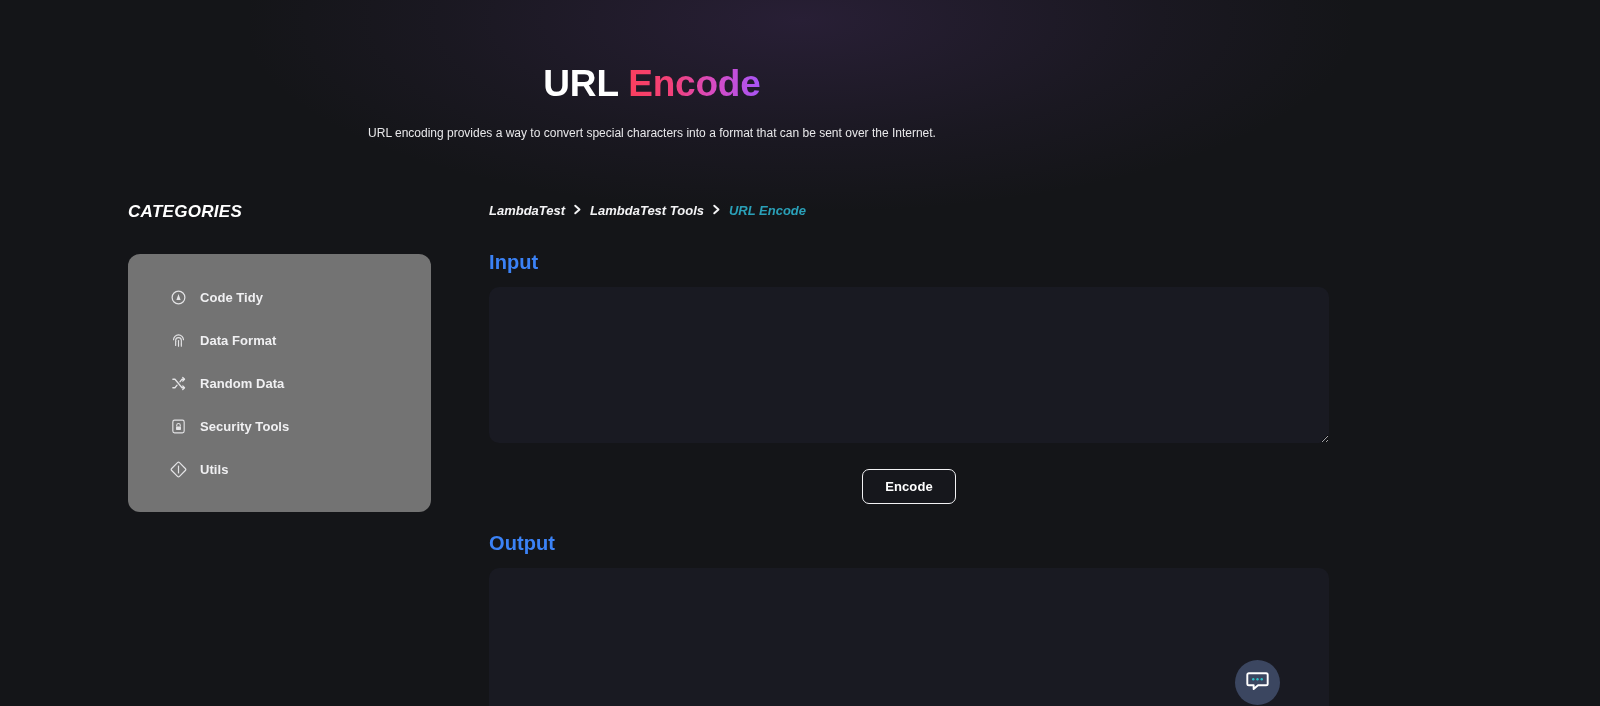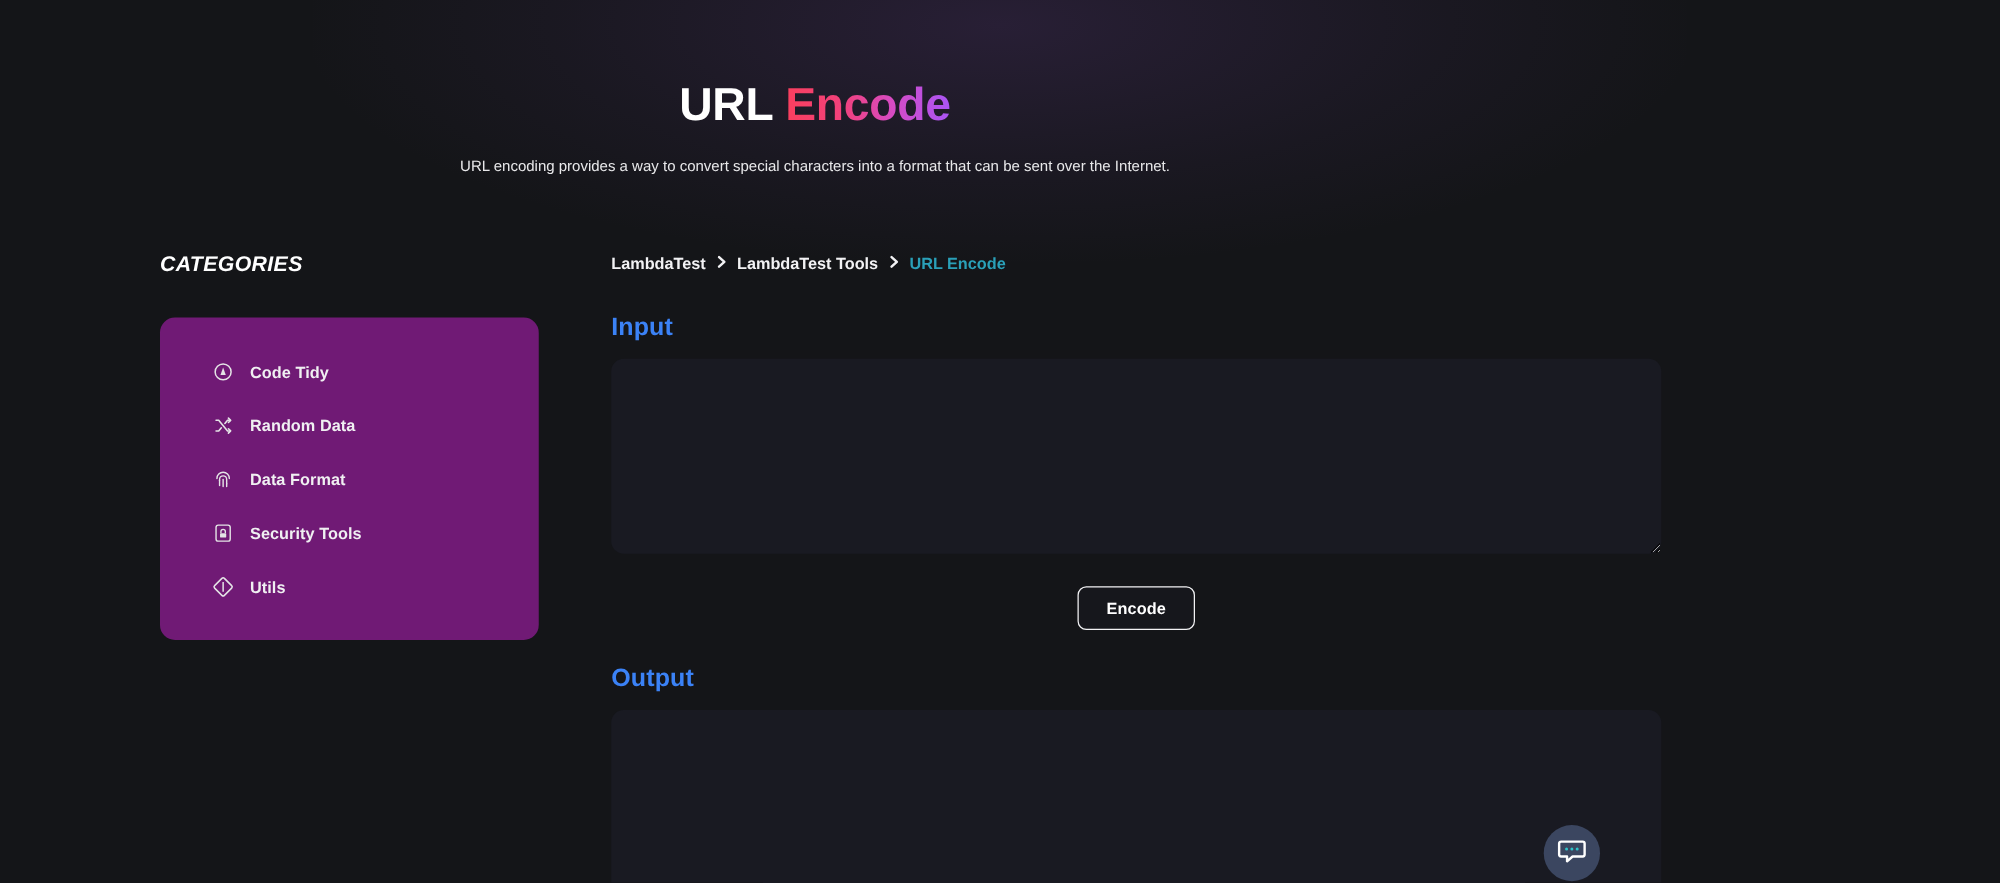--- a/index.html
+++ b/index.html
@@ -88,21 +88,21 @@
   .categories-heading {
     font-size: 17px;
     font-weight: bold;
     letter-spacing: 0.3px;
     color: #ffffff;
     margin-bottom: 32px;
     font-style: italic;
   }
 
   .category-card {
-    background: #701a75;
+    background: #737373;
     border-radius: 12px;
     padding: 30px 0 30px 0;
     width: 303px;
   }
 
   .category-item {
     display: flex;
     align-items: center;
     gap: 13px;
     padding: 0 0 0 42px;
@@ -141,20 +141,21 @@
   }
 
   .breadcrumb {
     display: flex;
     align-items: center;
     gap: 8px;
     font-size: 13px;
     font-weight: bold;
     margin-bottom: 32px;
     height: 17px;
+    font-style: italic;
   }
 
   .crumb {
     color: #f2f2f4;
     cursor: pointer;
     white-space: nowrap;
   }
 
   .crumb.current {
     color: #2aa0b8;
@@ -258,42 +259,42 @@
             <svg width="17" height="17" viewBox="0 0 24 24" fill="none" stroke="currentColor" stroke-width="1.7">
               <circle cx="12" cy="12" r="9"></circle>
               <path d="M12 7 L15 15.5 L9 15.5 Z" fill="currentColor" stroke="none"></path>
             </svg>
           </span>
           <span class="category-label">Code Tidy</span>
         </div>
 
         <div class="category-item">
           <span class="cat-icon">
+            <svg width="17" height="17" viewBox="0 0 24 24" fill="none" stroke="currentColor" stroke-width="1.6" stroke-linecap="round">
+              <path d="M5 11a7 7 0 0 1 14 0"></path>
+              <path d="M8 12a4 4 0 0 1 8 0v5"></path>
+              <path d="M12 12v8"></path>
+              <path d="M16 17v3"></path>
+              <path d="M8 13v6"></path>
+            </svg>
+          </span>
+          <span class="category-label">Data Format</span>
+        </div>
+
+        <div class="category-item">
+          <span class="cat-icon">
             <svg width="17" height="17" viewBox="0 0 24 24" fill="none" stroke="currentColor" stroke-width="1.8" stroke-linecap="round" stroke-linejoin="round">
               <path d="M4 6h3l10 12h3"></path>
               <path d="M4 18h3l3-3.6"></path>
               <path d="M14 9.6L17 6h3"></path>
               <polyline points="18,3.5 20.5,6 18,8.5"></polyline>
               <polyline points="18,15.5 20.5,18 18,20.5"></polyline>
             </svg>
           </span>
           <span class="category-label">Random Data</span>
-        </div>
-
-        <div class="category-item">
-          <span class="cat-icon">
-            <svg width="17" height="17" viewBox="0 0 24 24" fill="none" stroke="currentColor" stroke-width="1.6" stroke-linecap="round">
-              <path d="M5 11a7 7 0 0 1 14 0"></path>
-              <path d="M8 12a4 4 0 0 1 8 0v5"></path>
-              <path d="M12 12v8"></path>
-              <path d="M16 17v3"></path>
-              <path d="M8 13v6"></path>
-            </svg>
-          </span>
-          <span class="category-label">Data Format</span>
         </div>
 
         <div class="category-item">
           <span class="cat-icon">
             <svg width="17" height="17" viewBox="0 0 24 24" fill="none" stroke="currentColor" stroke-width="1.6">
               <rect x="4" y="3" width="16" height="18" rx="2.5"></rect>
               <path d="M9.5 12v-1.8a2.5 2.5 0 0 1 5 0V12" stroke-width="1.5"></path>
               <rect x="8.5" y="12" width="7" height="5" rx="1" fill="currentColor" stroke="none"></rect>
             </svg>
           </span>

